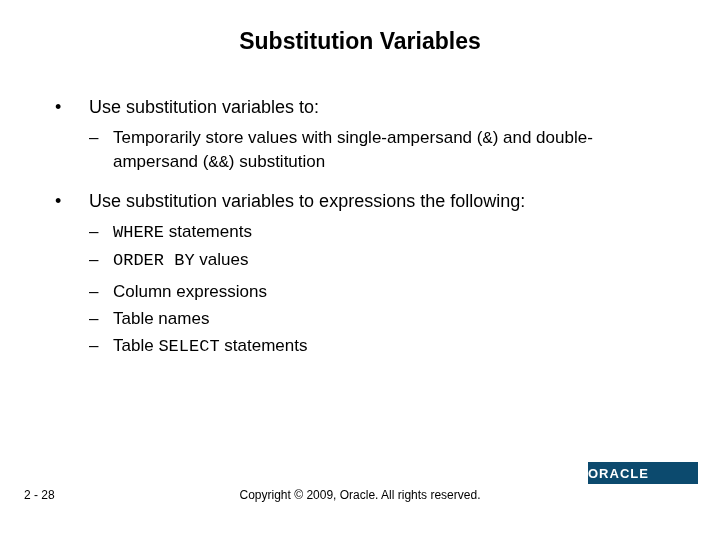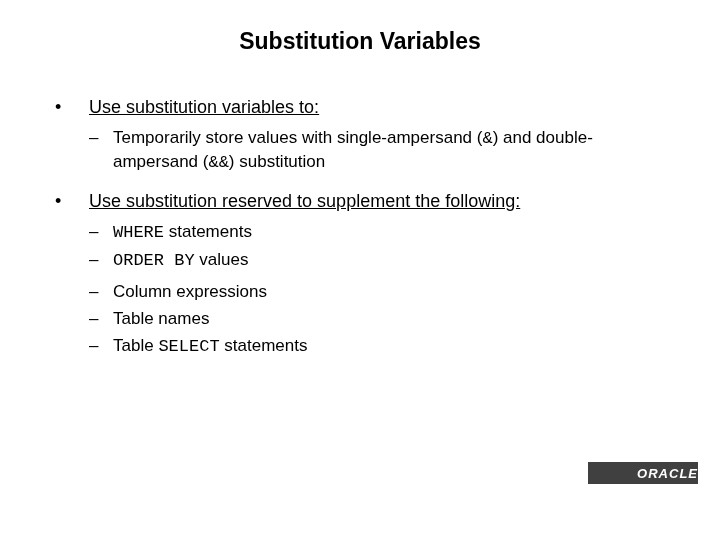--- a/index.html
+++ b/index.html
@@ -4,31 +4,31 @@
 <style>
   * { margin: 0; padding: 0; box-sizing: border-box; }
   html, body { width: 720px; height: 540px; background: #fff; font-family: Arial, Helvetica, sans-serif; color: #000; }
   .slide { position: relative; width: 720px; height: 516px; border-radius: 11px; }
   .title { text-align: center; font-weight: bold; font-size: 23px; padding-top: 28px; }
   .content { padding: 40px 50px 0 55px; font-size: 18px; line-height: 1.35; }
   ul.top { list-style: none; }
   ul.top > li { margin-bottom: 14px; }
   ul.top > li > .row { display: flex; }
   ul.top > li > .row > .bullet { width: 34px; flex: 0 0 34px; text-align: left; }
-  ul.top > li > .row > .txt { flex: 1; text-decoration: underline; }
+  ul.top > li > .row > .txt { flex: 1; }
   ul.sub { list-style: none; margin-top: 8px; margin-left: 34px; font-size: 17px; }
   ul.sub > li { display: flex; margin-bottom: 4px; }
   ul.sub > li > .dash { width: 24px; flex: 0 0 24px; }
   ul.sub > li > .txt { flex: 1; }
   .mono { font-family: "Courier New", Courier, monospace; }
   .group2 { margin-top: 10px; }
   .footer { position: absolute; bottom: 14px; left: 0; width: 100%; }
   .pagenum { position: absolute; left: 24px; bottom: 0; font-size: 12px; }
   .copyright { width: 100%; text-align: center; font-size: 12px; }
-  .logo { position: absolute; right: 22px; bottom: 32px; width: 110px; height: 22px; background: #404040; display: flex; align-items: center; justify-content: flex-end; font-style: italic; }
+  .logo { position: absolute; right: 22px; bottom: 32px; width: 110px; height: 22px; background: #0c4a6e; display: flex; align-items: center; justify-content: flex-start; }
   .logo-text { color: #fff; font-weight: bold; font-size: 13px; letter-spacing: 1px; font-family: Arial, sans-serif; }
 </style>
 </head>
 <body>
 
 <div class="slide">
 
   <div class="title">Substitution Variables</div>
 
   <div class="content">
@@ -45,21 +45,21 @@
             <span class="txt">
               <span>Temporarily store values with single-ampersand (</span><span class="mono">&amp;</span><span>) and double-ampersand (</span><span class="mono">&amp;&amp;</span><span>) substitution</span>
             </span>
           </li>
         </ul>
       </li>
 
       <li>
         <div class="row">
           <span class="bullet">•</span>
-          <span class="txt">Use substitution reserved to supplement the following:</span>
+          <span class="txt">Use substitution variables to expressions the following:</span>
         </div>
         <ul class="sub">
           <li>
             <span class="dash">–</span>
             <span class="txt"><span class="mono">WHERE</span><span> statements</span></span>
           </li>
           <li>
             <span class="dash">–</span>
             <span class="txt"><span class="mono">ORDER BY</span><span> values</span></span>
           </li>
@@ -80,14 +80,18 @@
         </ul>
       </li>
 
     </ul>
   </div>
 
   <div class="logo">
     <span class="logo-text">ORACLE</span>
   </div>
 
+  <div class="footer">
+    <div class="pagenum">2 - 28</div>
+    <div class="copyright">Copyright © 2009, Oracle. All rights reserved.</div>
+  </div>
 
 </div>
 
 </body></html>

